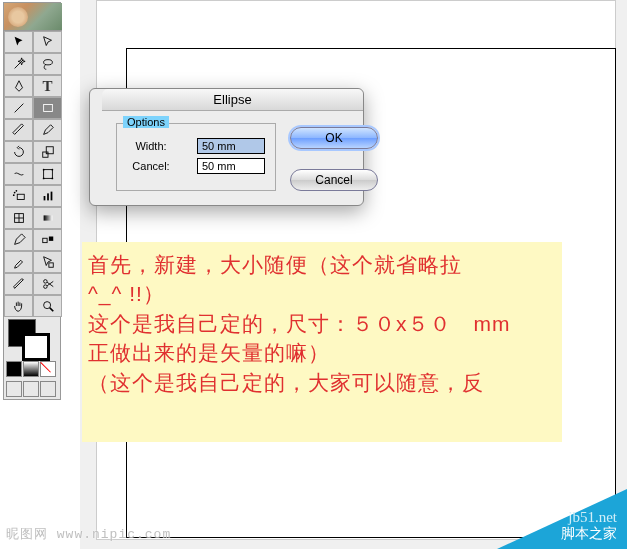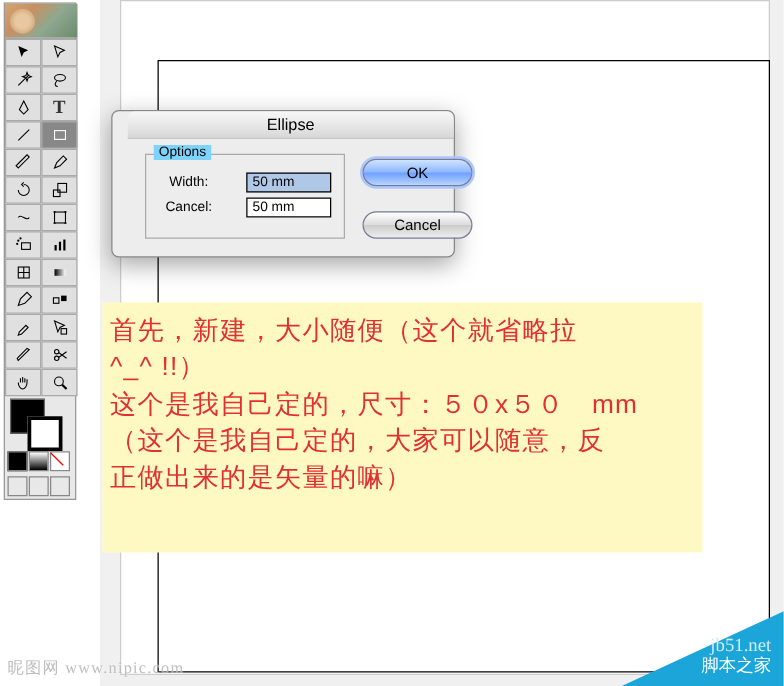--- a/index.html
+++ b/index.html
@@ -31,21 +31,21 @@
 .field-row label { width: 48px; text-align: center; margin-right: 22px; font-size: 11px; }
 .field-row input { width: 68px; height: 16px; border: 1px solid #000000; font-size: 11px; padding: 1px 4px; background: #fff; }
 .field-row input.selected { background: #b0c8e8; }
 .buttons { display: flex; flex-direction: column; gap: 20px; padding-top: 4px; }
 .mac-btn { width: 88px; height: 22px; border-radius: 11px; border: 1px solid #7a7a99; font-size: 12px; cursor: pointer; }
 .mac-btn.primary { background: linear-gradient(#cfe4ff,#8fb8ff 48%,#6fa0ff 52%,#b8d4ff); color: #000; box-shadow: 0 0 0 2px #a8c8ff; }
 .mac-btn.secondary { background: linear-gradient(#fff,#ddd 48%,#ccc 52%,#eee); color: #000; }
 
 .annotation { position: absolute; left: 82px; top: 242px; width: 480px; height: 200px; background: #fef9c3; padding: 8px 6px; font-family: "SimSun","Microsoft YaHei",sans-serif; font-size: 21px; color: #e03030; line-height: 1.4; letter-spacing: 1px; }
 
-.wm-left { position: absolute; left: 6px; bottom: 6px; font-size: 13px; color: rgba(180,180,180,0.85); font-family: Liberation Serif, serif; letter-spacing: 1px; text-shadow: 0 0 2px #fff; }
+.wm-left { position: absolute; left: 6px; bottom: 6px; font-size: 13px; color: rgba(180,180,180,0.85); font-family: Liberation Mono, monospace; letter-spacing: 1px; text-shadow: 0 0 2px #fff; }
 .wm-right { position: absolute; right: 0; bottom: 0; width: 190px; height: 70px; }
 .wm-right .tri { position: absolute; right: 0; bottom: 0; width: 0; height: 0; border-left: 130px solid transparent; border-bottom: 60px solid #1ca5d8; }
 .wm-right .txt { position: absolute; right: 10px; bottom: 6px; color: #fff; font-size: 14px; font-family: "Microsoft YaHei"; text-align: right; line-height: 1.2; }
 .wm-right .sub { font-size: 15px; color: #d0eef8; }
 </style>
 </head>
 <body>
 
 <div class="canvas-bg"></div>
 <div class="page"></div>
@@ -244,22 +244,22 @@
       <button class="mac-btn primary">OK</button>
       <button class="mac-btn secondary">Cancel</button>
     </div>
   </div>
 </div>
 
 <div class="annotation">
   <div>首先，新建，大小随便（这个就省略拉</div>
   <div>^_^ !!）</div>
   <div>这个是我自己定的，尺寸：５０x５０　mm</div>
+  <div>正做出来的是矢量的嘛）</div>
   <div>（这个是我自己定的，大家可以随意，反</div>
-  <div>正做出来的是矢量的嘛）</div>
 </div>
 
 <div class="wm-left">昵图网 www.nipic.com</div>
 <div class="wm-right">
   <div class="tri"></div>
   <div class="txt">
     <div class="sub">jb51.net</div>
     <div>脚本之家</div>
   </div>
 </div>

